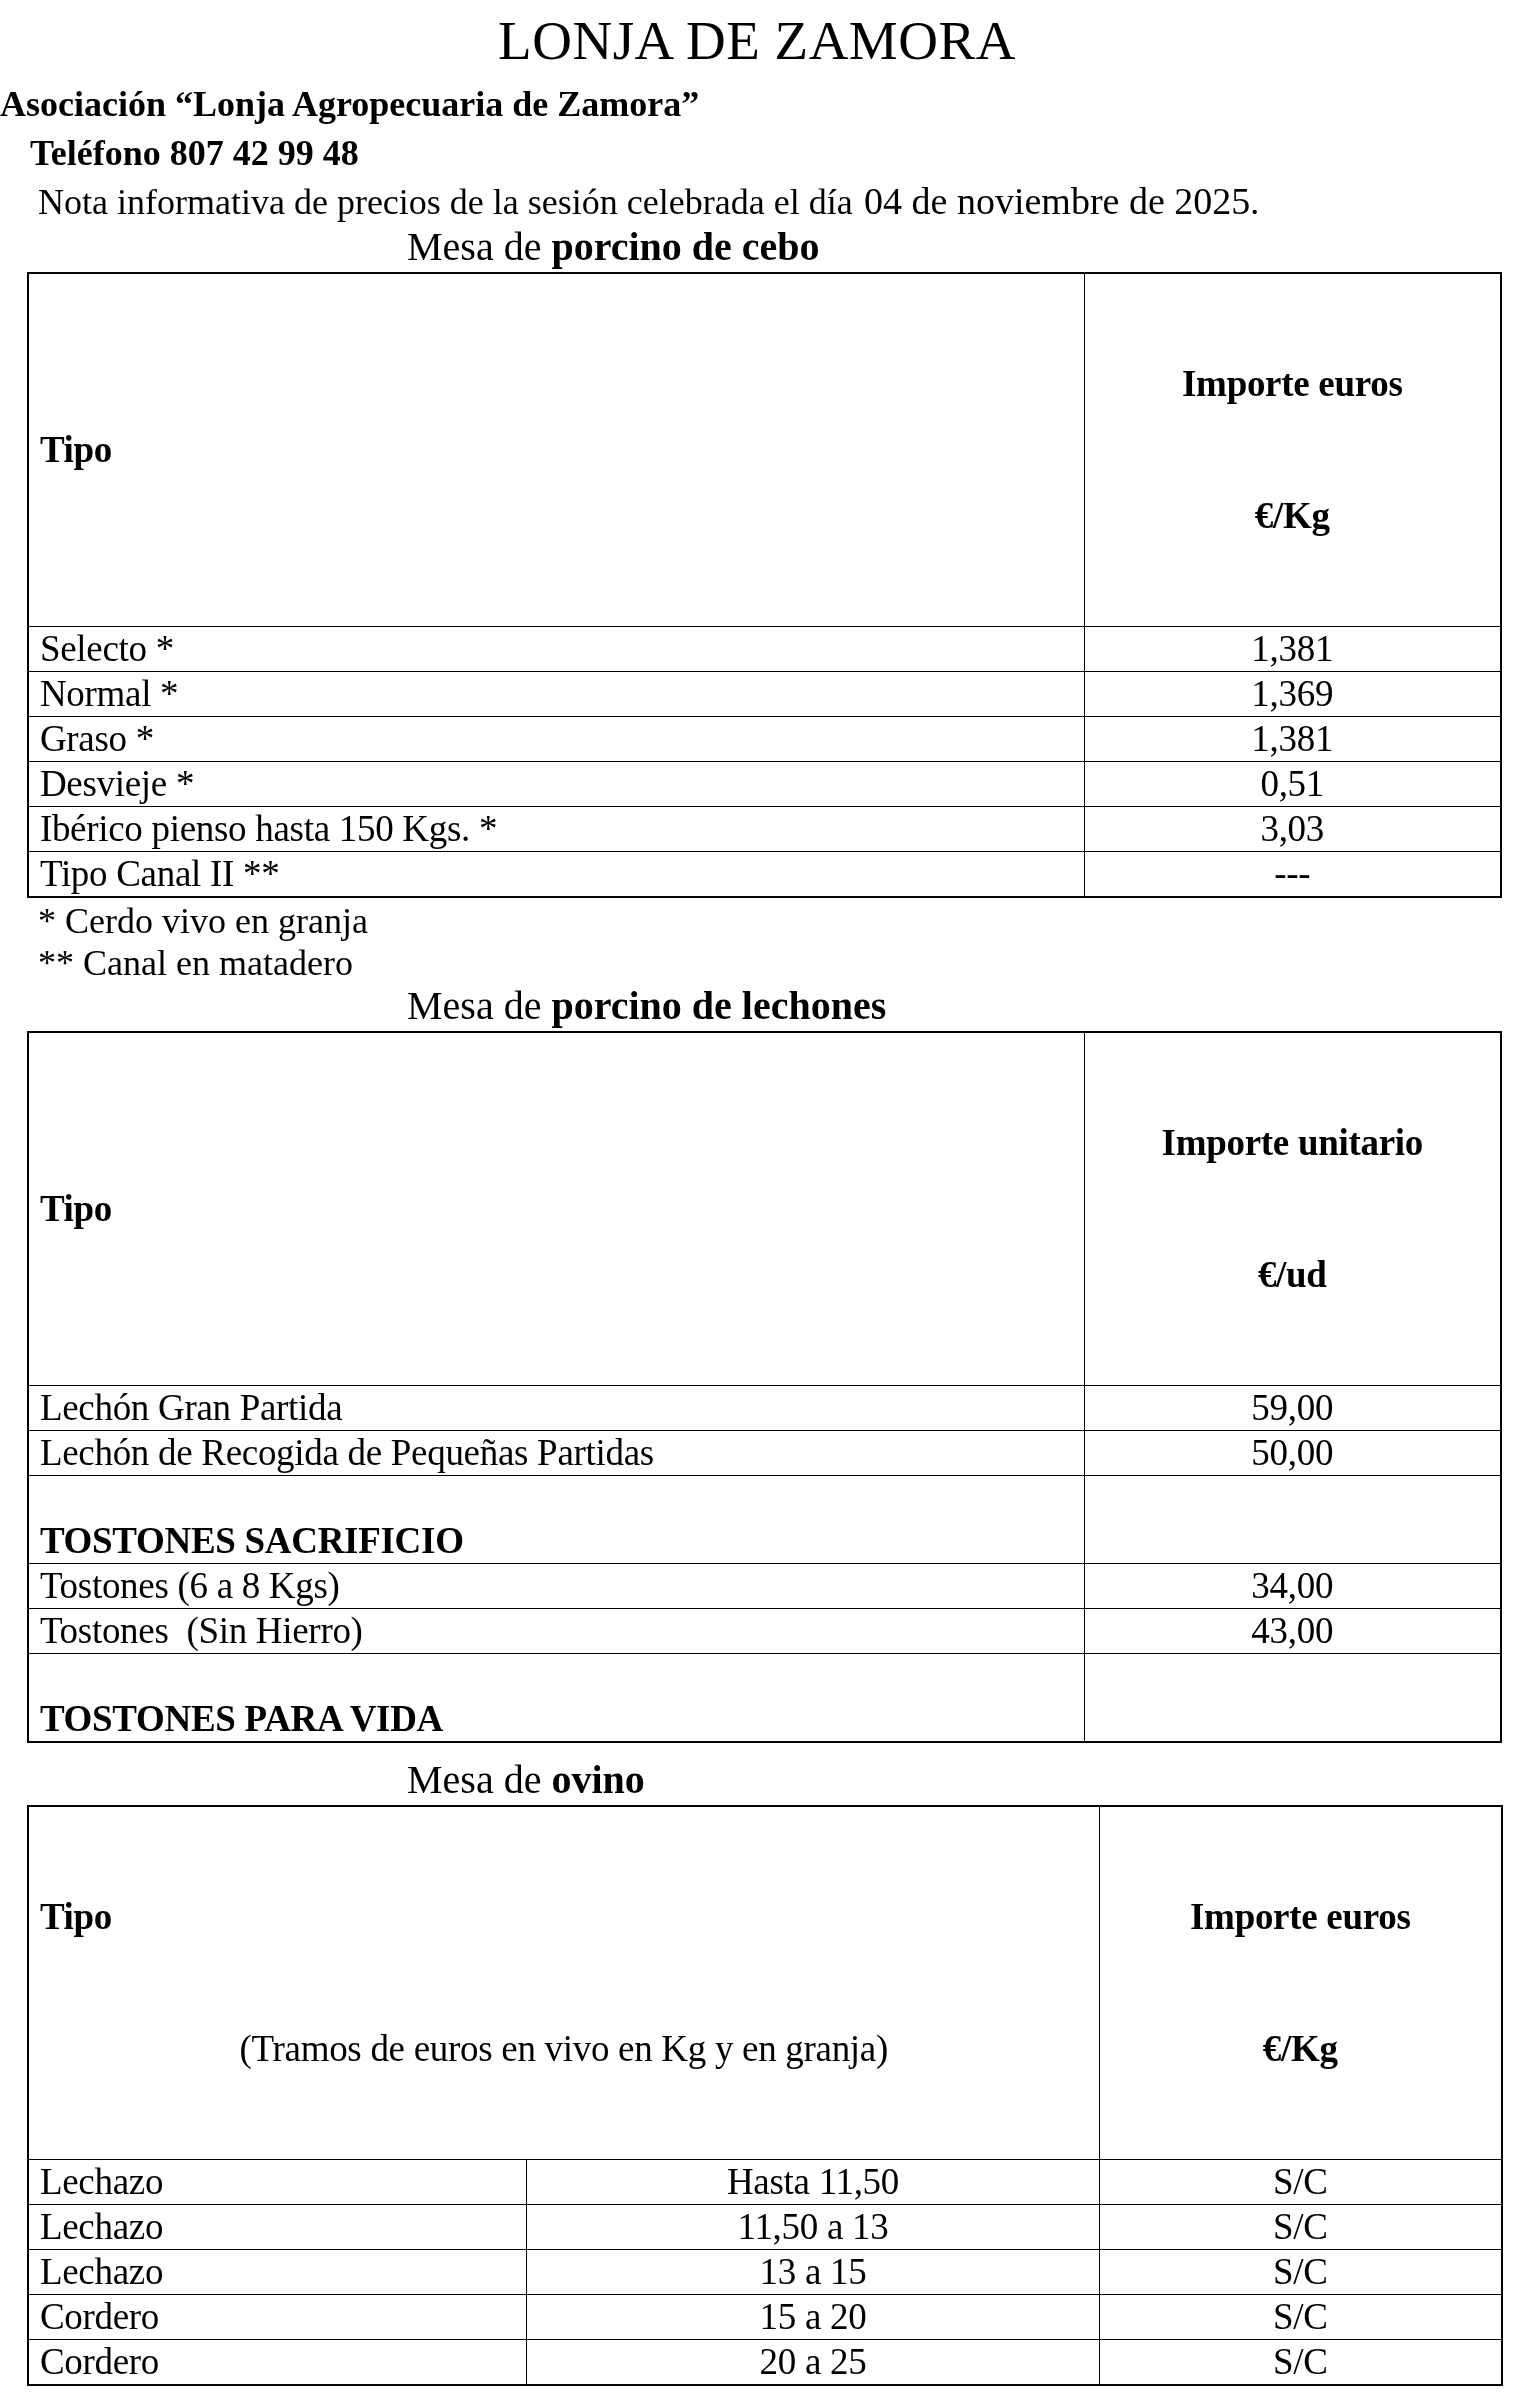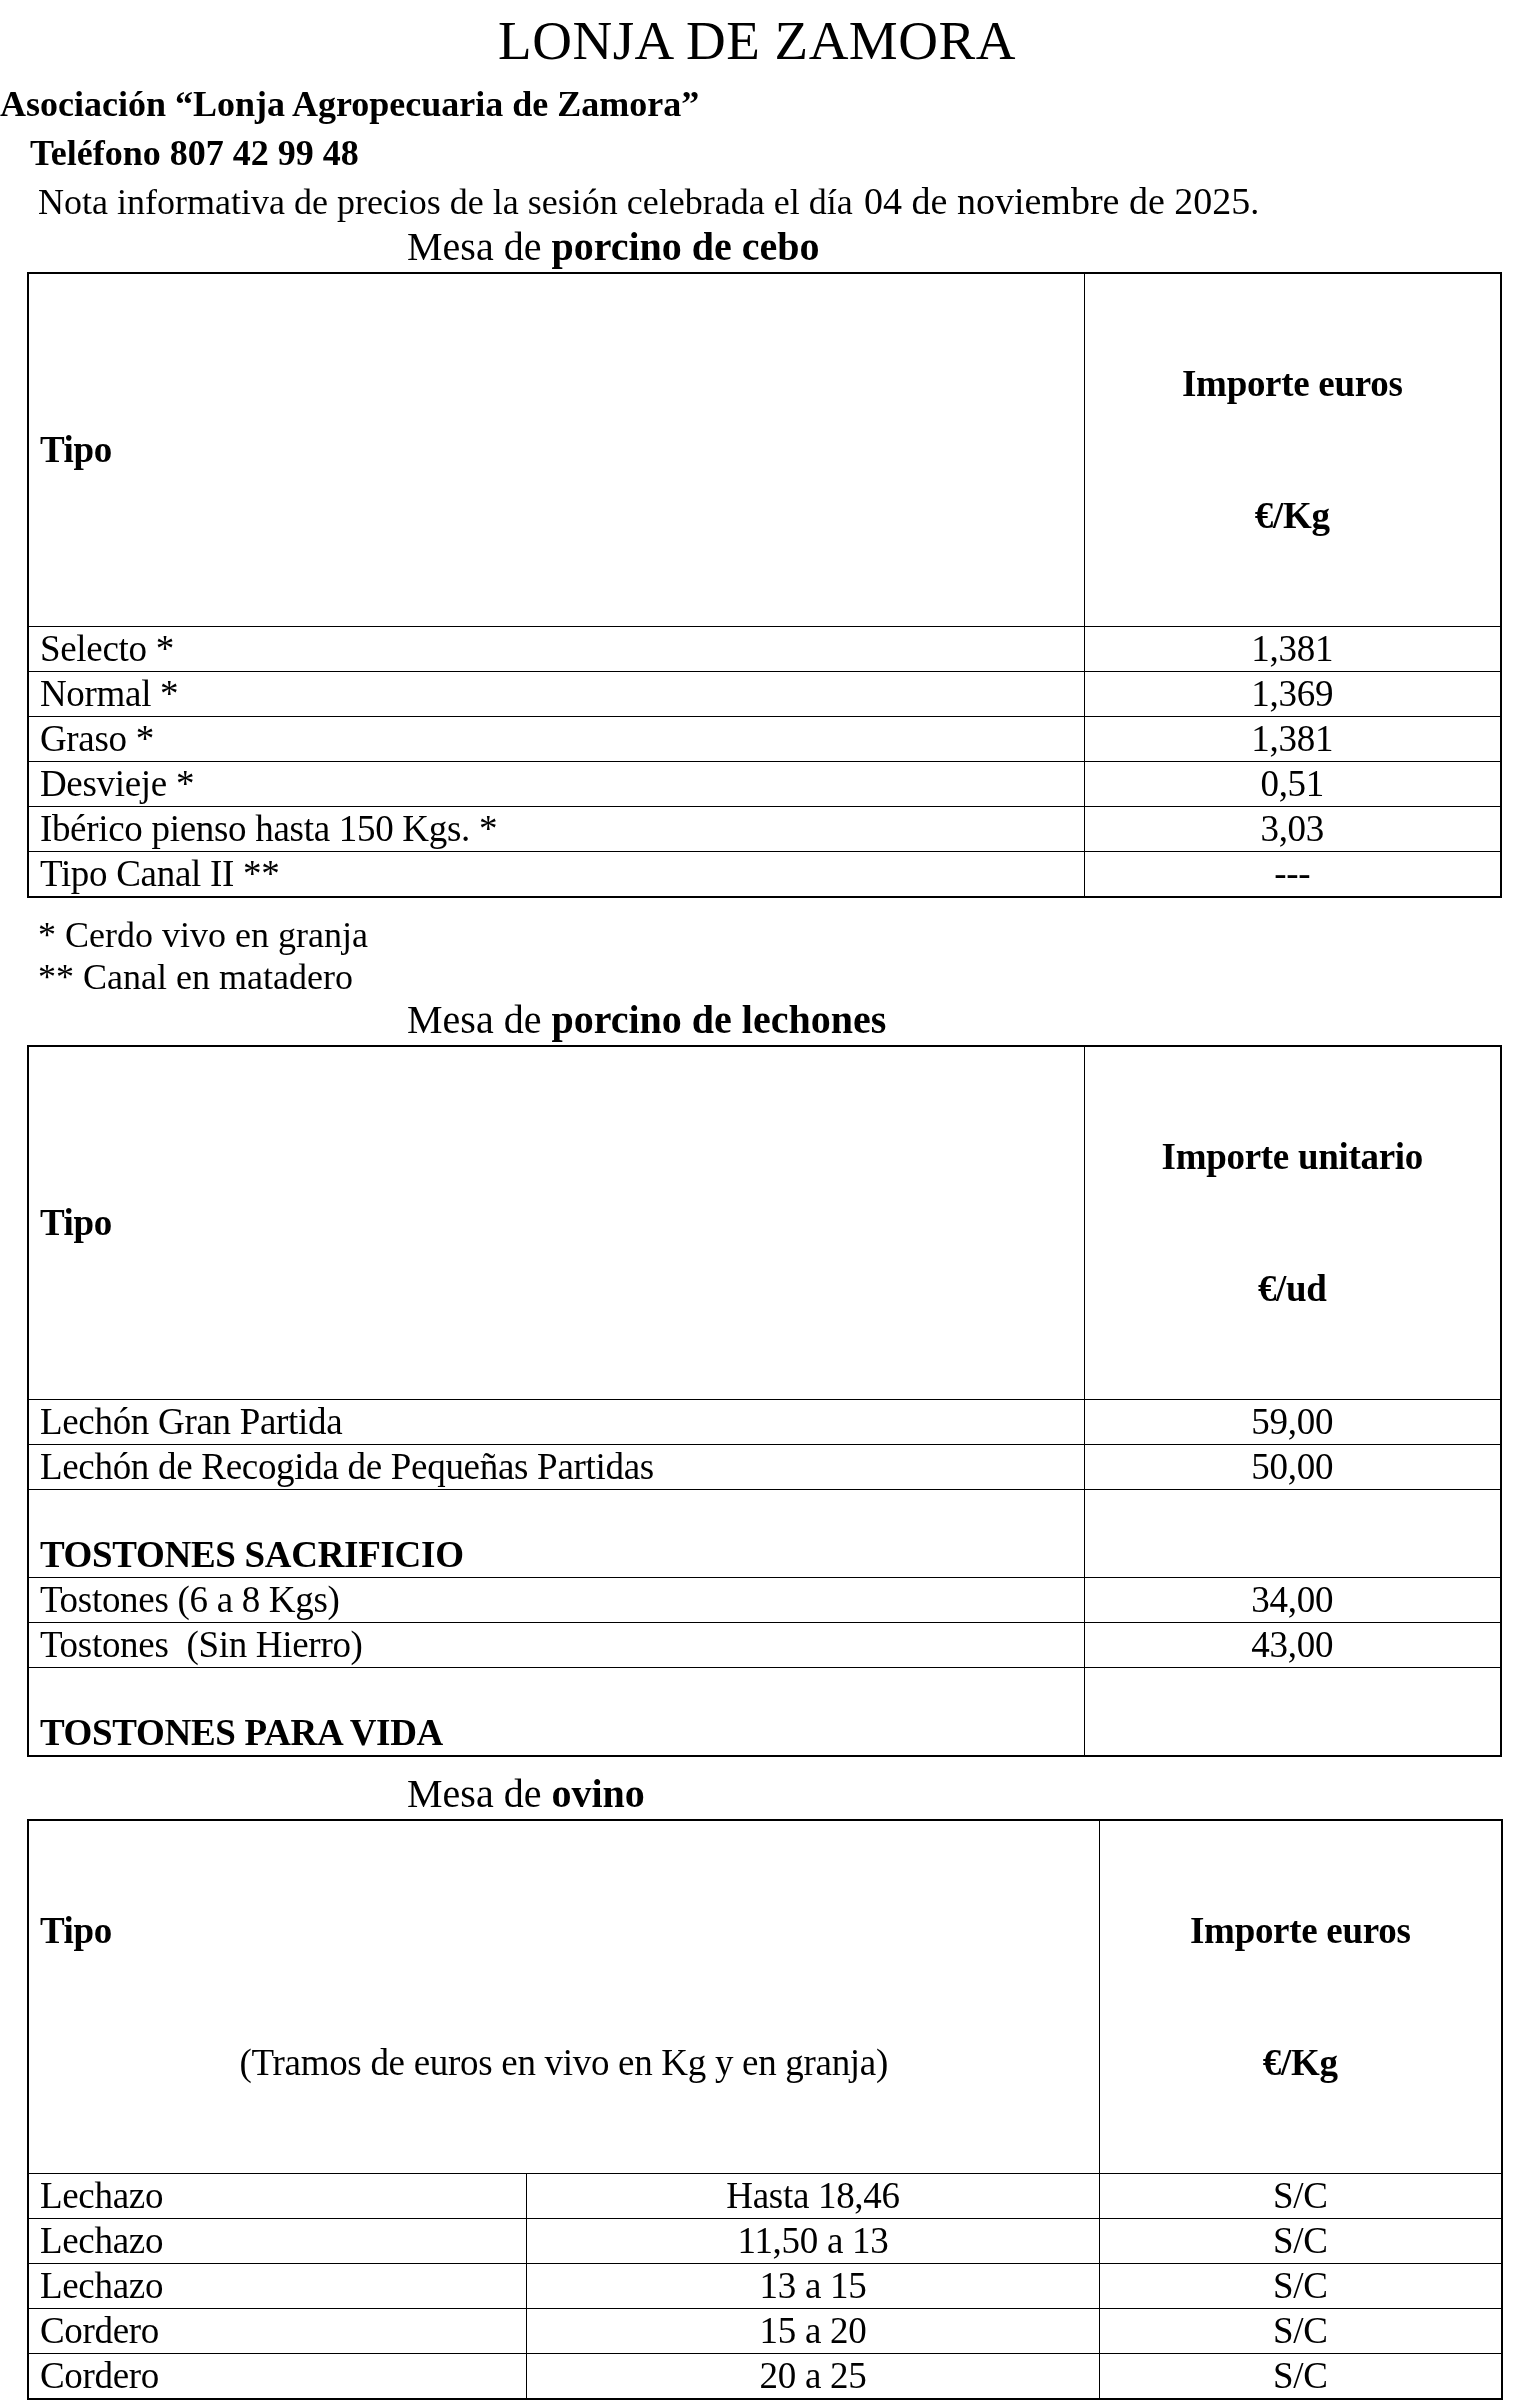--- a/index.html
+++ b/index.html
@@ -84,21 +84,21 @@
     height: 87px;
     vertical-align: bottom;
     font-weight: 700;
   }
   .fnote {
     margin: 3.8px 0 0 38px;
     font-size: 36px;
     line-height: 38px;
     white-space: pre;
   }
-  .fnote-first { margin-top: 18px; }
+  .fnote-first { margin-top: 4px; }
 
   
   col.c-main2 { width: 1057px; }
   col.c-val2  { width: 416px; }
   col.c-ov1 { width: 499px; }
   col.c-ov2 { width: 573px; }
   col.c-ov3 { width: 402px; }
 </style>
 </head>
 <body>
@@ -211,21 +211,21 @@
           <div class="h-main">Tipo</div>
           <div class="h-sub">(Tramos de euros en vivo en Kg y en granja)</div>
         </td>
         <td class="hval">
           <div>Importe euros</div>
           <div>€/Kg</div>
         </td>
       </tr>
       <tr>
         <td class="lt">Lechazo</td>
-        <td class="ct">Hasta 18,46</td>
+        <td class="ct">Hasta 11,50</td>
         <td class="ct">S/C</td>
       </tr>
       <tr>
         <td class="lt">Lechazo</td>
         <td class="ct">11,50 a 13</td>
         <td class="ct">S/C</td>
       </tr>
       <tr>
         <td class="lt">Lechazo</td>
         <td class="ct">13 a 15</td>

